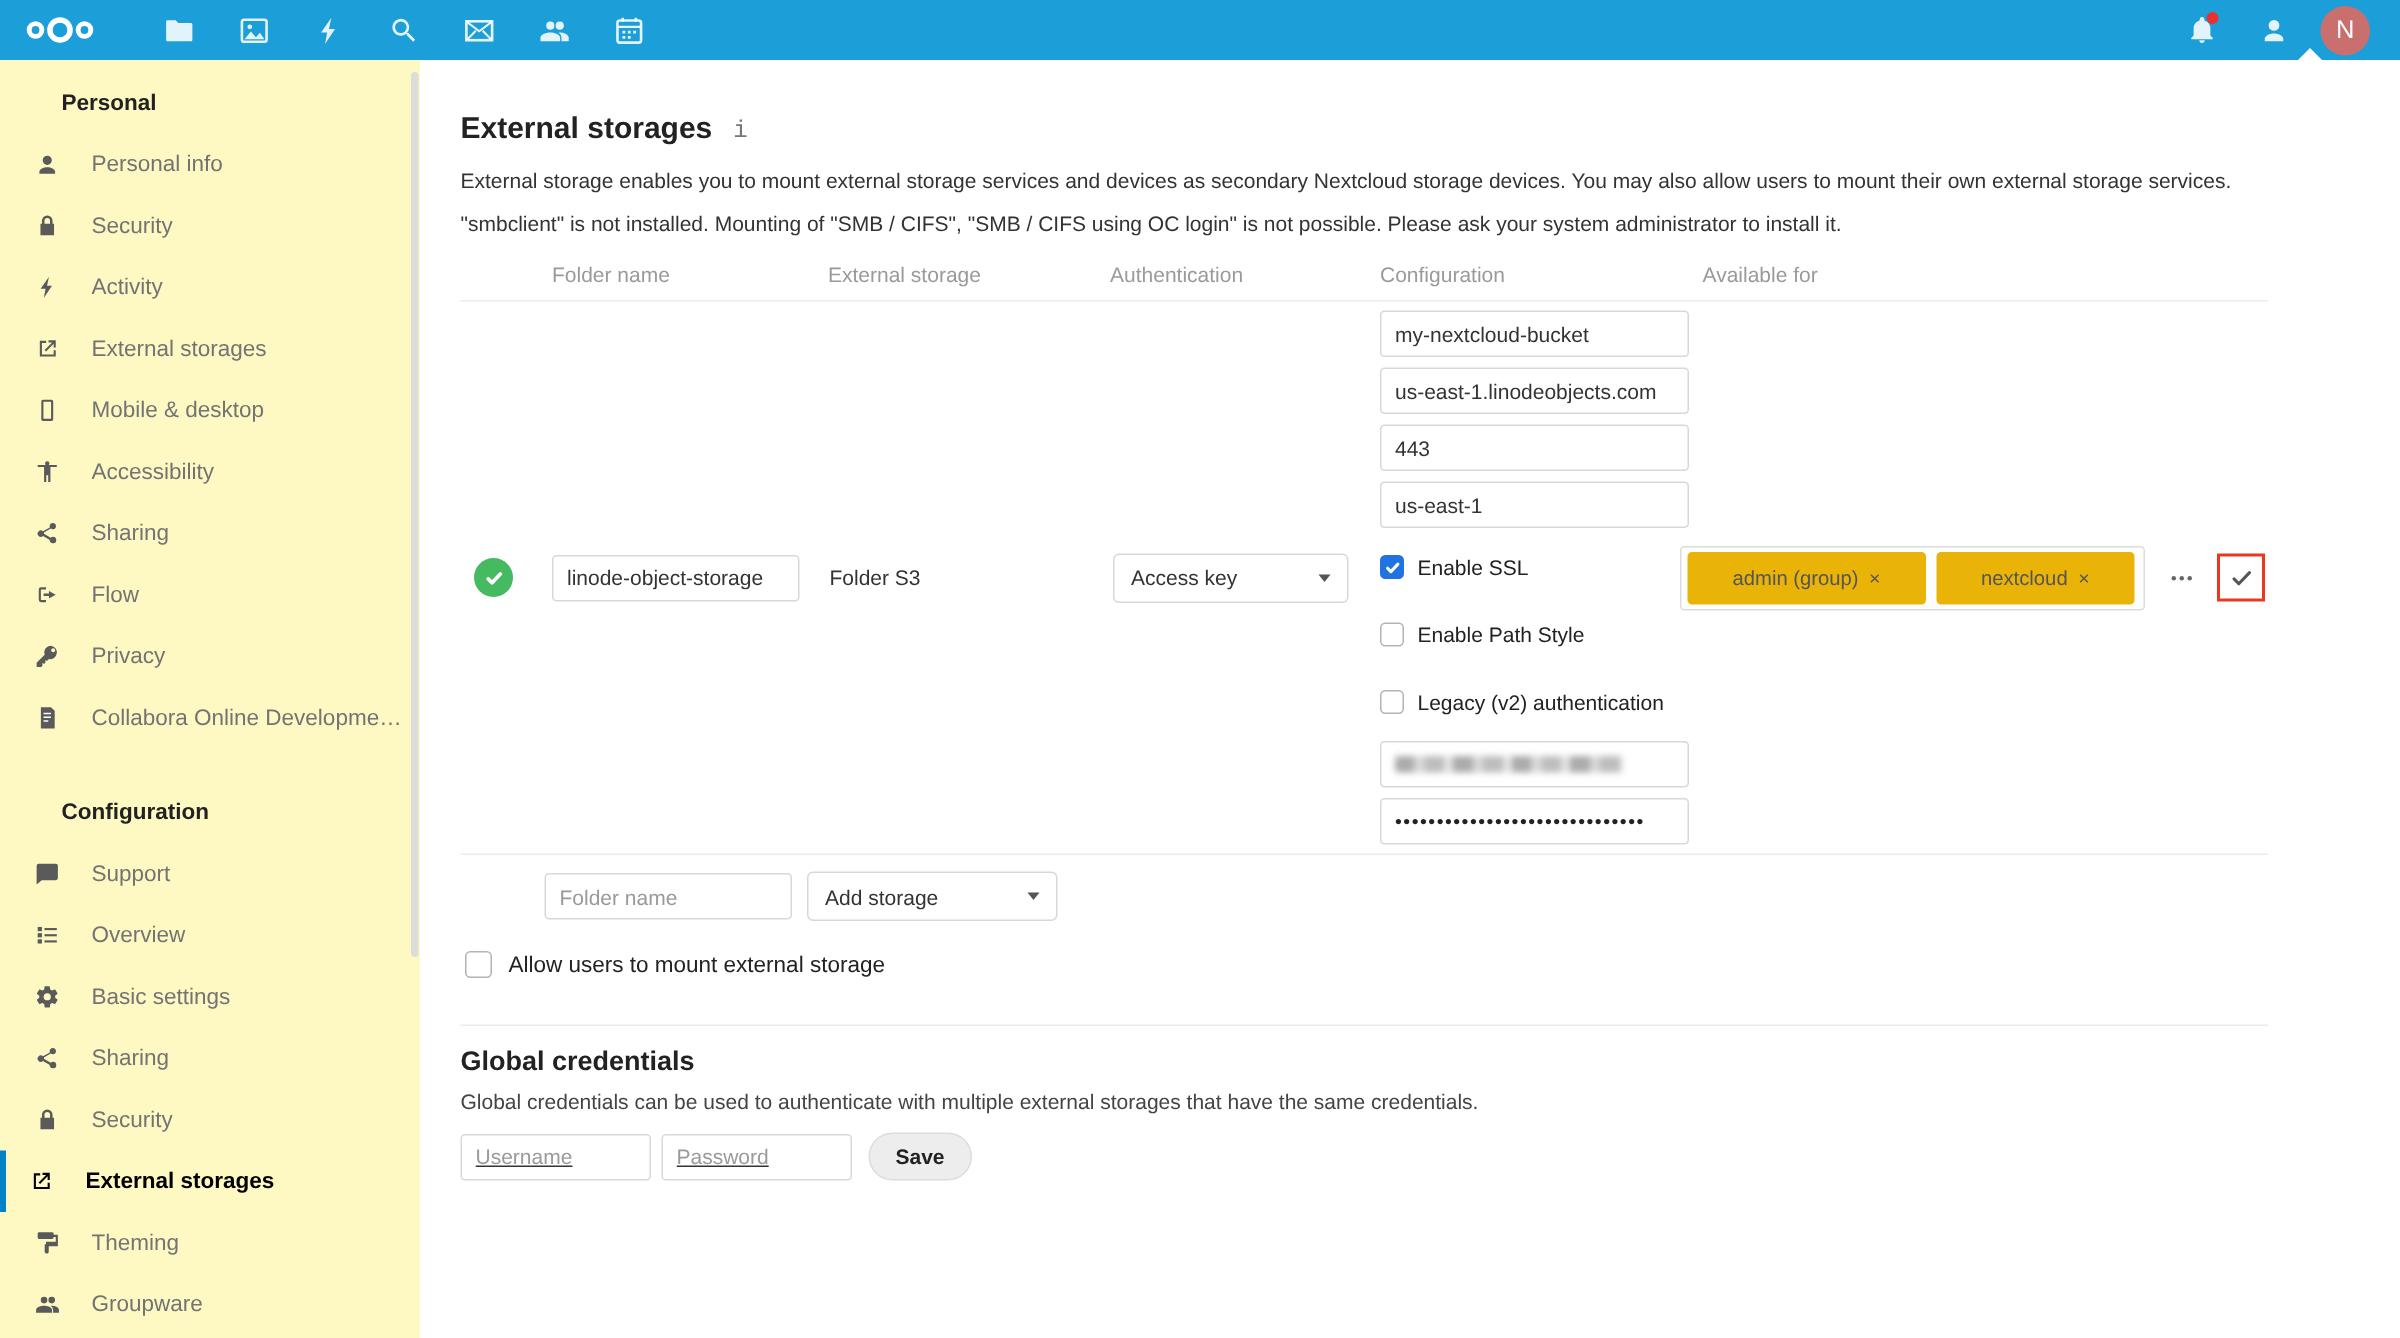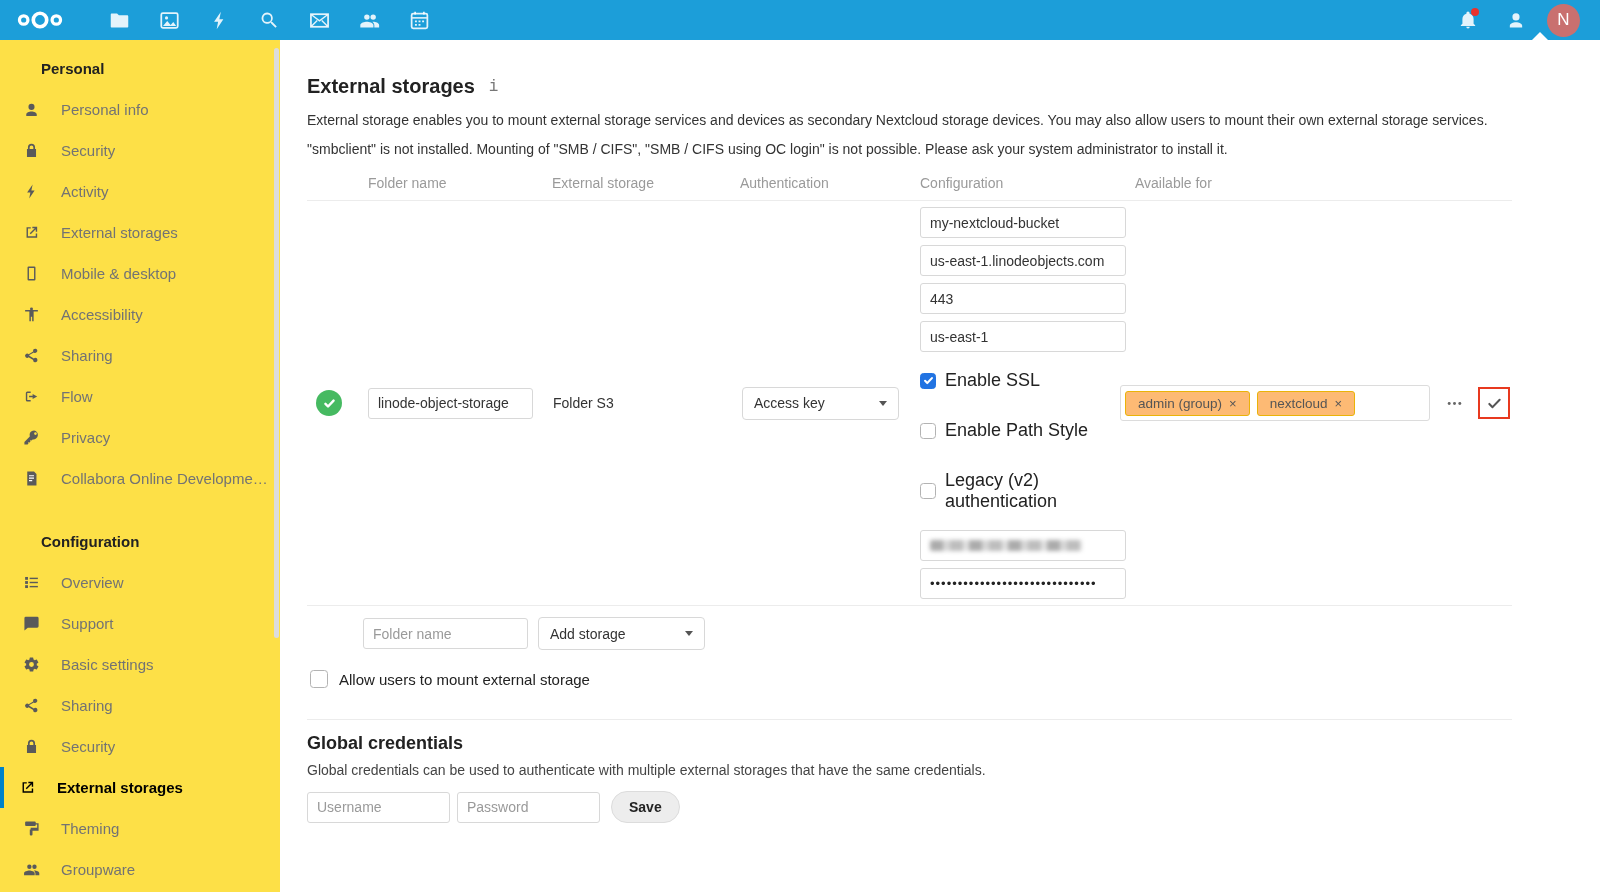--- a/index.html
+++ b/index.html
@@ -28,21 +28,21 @@
     color:rgba(255,255,255,.88); position:relative; cursor:pointer;}
   .tr-btn .ic{ width:20px; height:20px; }
   .notif-dot{ position:absolute; top:8px; right:6px; width:8px; height:8px; border-radius:50%;
     background:#e9322d; }
   .avatar{ width:33px; height:33px; border-radius:50%; background:var(--avatar-bg); color:#fff;
     display:flex; align-items:center; justify-content:center; font-size:17px; cursor:pointer;}
   .avatar-caret{ position:absolute; top:32px; right:51px; width:0; height:0;
     border-left:9px solid transparent; border-right:9px solid transparent; border-bottom:9px solid #fff;}
 
   
-  .sidebar{ position:absolute; top:40px; left:0; width:280px; bottom:0; background:#fde047;
+  .sidebar{ position:absolute; top:40px; left:0; width:280px; bottom:0; background:#fef9c3;
     padding-top:8px; overflow:hidden; }
   .side-scrollbar{ position:absolute; top:8px; right:1px; width:5px; height:590px;
     background:#dcdcdc; border-radius:3px; }
   .side-section-title{ font-weight:bold; color:#222; font-size:15px; padding:12px 0 12px 41px; }
   .side-section + .side-section .side-section-title{ margin-top:22px; }
   .side-item{ display:flex; align-items:center; height:41px; padding-left:19px; cursor:pointer;
     color:#737373; font-size:15px; border-left:4px solid transparent; }
   .side-item .ic{ width:17px; height:17px; color:#5a5a5a; flex:none; }
   .side-item .side-label{ margin-left:21px; white-space:nowrap; overflow:hidden;
     text-overflow:ellipsis; max-width:215px;}
@@ -83,50 +83,50 @@
     border-right:4.5px solid transparent; border-top:5.5px solid #555; }
   .cell-config{ padding-left:5px; display:flex; flex-direction:column; gap:7px; }
   .cell-config .inp{ width:206px; }
   .cb-row{ display:flex; align-items:center; gap:9px; cursor:pointer; margin:11px 0; }
   .cb{ width:16px; height:16px; border:1.5px solid #b3b3b3; border-radius:3.5px; background:#fff;
     display:flex; align-items:center; justify-content:center; flex:none;}
   .cb svg{ display:none; width:11px; height:11px; fill:none; stroke:#fff; stroke-width:3;
     stroke-linecap:round; stroke-linejoin:round;}
   .cb.checked{ background:var(--cb-blue); border-color:var(--cb-blue); }
   .cb.checked svg{ display:block; }
-  .cb-label{ color:#222; font-size:18px; }
+  .cb-label{ color:#222; font-size:14px; }
   .blur-input{ display:flex; align-items:center; }
   .blurline{ width:152px; height:11px; border-radius:2px; filter:blur(2.2px);
     background:repeating-linear-gradient(90deg,#ababab 0 13px,#d8d8d8 13px 20px,#bdbdbd 20px 33px,#e3e3e3 33px 39px); }
   .secret-inp{ letter-spacing:1px; font-size:13px; color:#222; }
   .cell-avail{ padding-left:5px; display:flex; align-items:center; gap:13px; }
   .chips-box{ width:310px; min-height:36px; border:1px solid #dcdcdc; border-radius:3px;
     display:flex; align-items:center; gap:7px; padding:3px 4px; }
-  .chip{ border:1px solid #eab308; border-radius:3px; padding:4px 12px; color:#555; font-size:13.5px;
-    display:flex; align-items:center; gap:7px; background:#fdba74; }
+  .chip{ border:6px solid #eab308; border-radius:3px; padding:4px 24px; color:#555; font-size:13.5px;
+    display:flex; align-items:center; gap:7px; background:#eab308; }
   .chip .chip-x{ color:#555; cursor:pointer; font-size:13px; }
   .dots-btn{ width:22px; height:22px; display:flex; align-items:center; justify-content:center;
     cursor:pointer; color:#666; }
   .dots-btn svg{ width:17px; height:17px; }
   .confirm-btn{ width:32px; height:32px; background:#fff; border:2.5px solid var(--highlight);
     display:flex; align-items:center; justify-content:center; cursor:pointer; }
   .confirm-btn svg{ width:15px; height:15px; fill:none; stroke:#555; stroke-width:2.2;
     stroke-linecap:round; stroke-linejoin:round; }
 
   .new-row{ display:flex; align-items:center; margin:11px 0 13px 56px; gap:10px; }
   .allow-row{ margin:20px 0 0 3px; display:flex; align-items:center; gap:11px; }
   .allow-row .cb{ width:18px; height:18px; }
   .allow-row .cb-label{ font-size:15px; }
 
   .divider{ border:none; border-top:1px solid #ececec; margin-top:31px; }
   .globals{ margin-top:13px; }
   h3.g-title{ font-size:18px; font-weight:bold; color:#222; }
   p.g-desc{ margin-top:8px; color:#444; }
   .g-form{ margin-top:13px; display:flex; align-items:center; }
-  .g-form .inp{ width:143px; border-radius:3px; }
+  .g-form .inp{ width:127px; border-radius:3px;text-decoration:underline; }
   .g-form .inp + .inp{ margin-left:7px; }
   .save-btn{ margin-left:11px; height:32px; padding:0 17px; border:1px solid #dcdcdc;
     border-radius:16px; background:#ededed; font-weight:bold; font-size:14px; color:#222;
     cursor:pointer; font-family:inherit; }
 </style>
 </head>
 <body>
 
 <div class="topbar">
   <div class="logo">
@@ -298,37 +298,37 @@
           </svg>
         </span>
         <span class="side-label">Collabora Online Development Edit...</span>
       </div>
     </div>
     <div class="side-section">
       <div class="side-section-title">Configuration</div>
       <div class="side-item">
         <span class="ic">
           <svg viewBox="0 0 24 24">
+            <path d="M20 2.5H4a2 2 0 0 0-2 2V22l4.8-4h13.2a2 2 0 0 0 2-2V4.5a2 2 0 0 0-2-2z"></path>
+          </svg>
+        </span>
+        <span class="side-label">Support</span>
+      </div>
+      <div class="side-item">
+        <span class="ic">
+          <svg viewBox="0 0 24 24">
             <rect x="3" y="4.2" width="4" height="4"></rect>
             <rect x="9.4" y="5.2" width="11.6" height="2"></rect>
             <rect x="3" y="10" width="4" height="4"></rect>
             <rect x="9.4" y="11" width="11.6" height="2"></rect>
             <rect x="3" y="15.8" width="4" height="4"></rect>
             <rect x="9.4" y="16.8" width="11.6" height="2"></rect>
           </svg>
         </span>
         <span class="side-label">Overview</span>
-      </div>
-      <div class="side-item">
-        <span class="ic">
-          <svg viewBox="0 0 24 24">
-            <path d="M20 2.5H4a2 2 0 0 0-2 2V22l4.8-4h13.2a2 2 0 0 0 2-2V4.5a2 2 0 0 0-2-2z"></path>
-          </svg>
-        </span>
-        <span class="side-label">Support</span>
       </div>
       <div class="side-item">
         <span class="ic">
           <svg viewBox="0 0 24 24">
             <path d="M19.4 13a7.6 7.6 0 0 0 .1-1 7.6 7.6 0 0 0-.1-1l2.1-1.6a.5.5 0 0 0 .1-.7l-2-3.4a.5.5 0 0 0-.6-.2l-2.5 1a7.2 7.2 0 0 0-1.7-1l-.4-2.6A.5.5 0 0 0 14 2h-4a.5.5 0 0 0-.5.4l-.4 2.7a7.2 7.2 0 0 0-1.6 1l-2.5-1a.5.5 0 0 0-.6.2L2.3 8.7a.5.5 0 0 0 .2.7L4.5 11a7.6 7.6 0 0 0 0 2l-2.1 1.6a.5.5 0 0 0-.1.7l2 3.4c.1.2.4.3.6.2l2.5-1a7.2 7.2 0 0 0 1.7 1l.4 2.7a.5.5 0 0 0 .5.4h4a.5.5 0 0 0 .5-.4l.4-2.7a7.2 7.2 0 0 0 1.6-1l2.5 1c.2.1.5 0 .6-.2l2-3.4a.5.5 0 0 0-.1-.7zM12 15.4A3.4 3.4 0 1 1 15.4 12 3.4 3.4 0 0 1 12 15.4z"></path>
           </svg>
         </span>
         <span class="side-label">Basic settings</span>
       </div>
       <div class="side-item">

